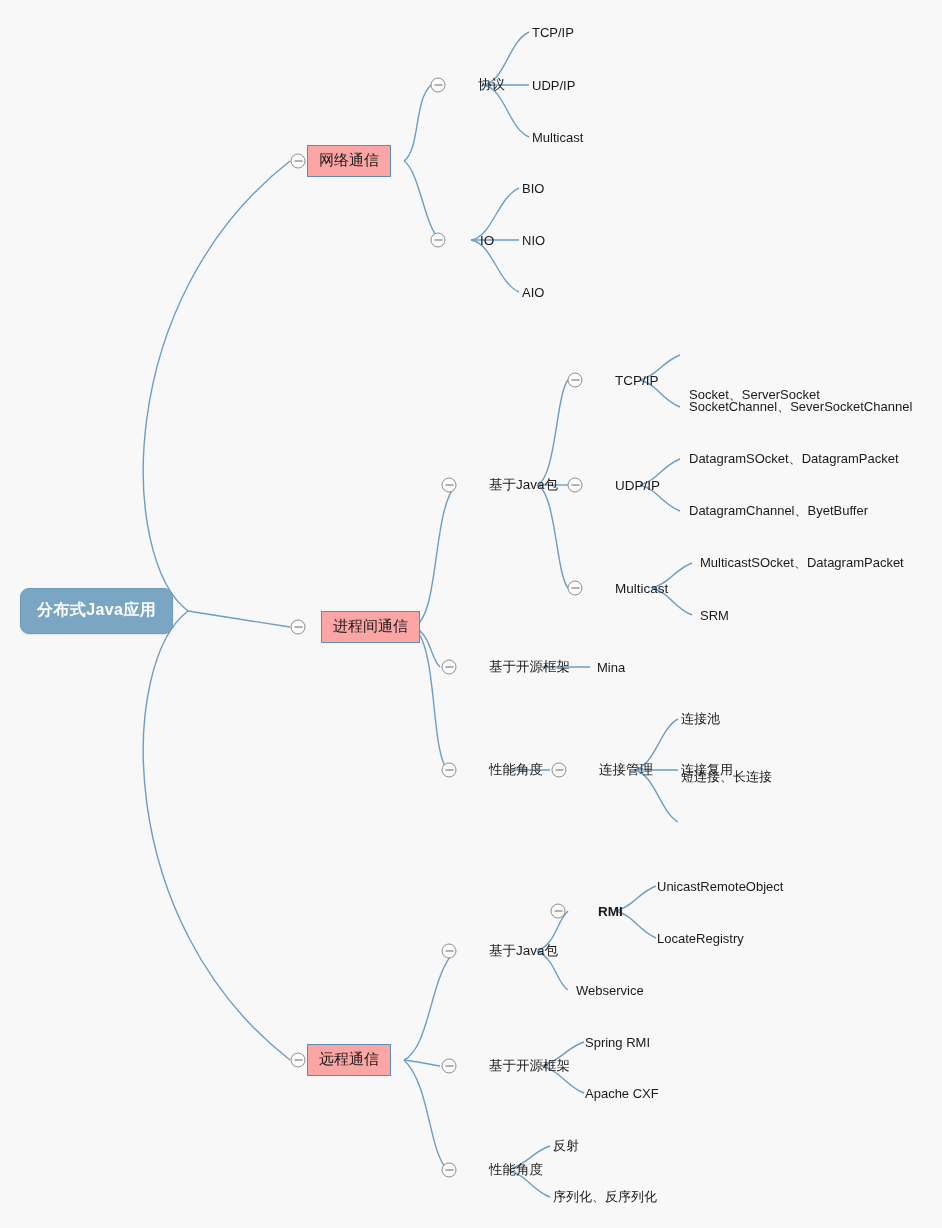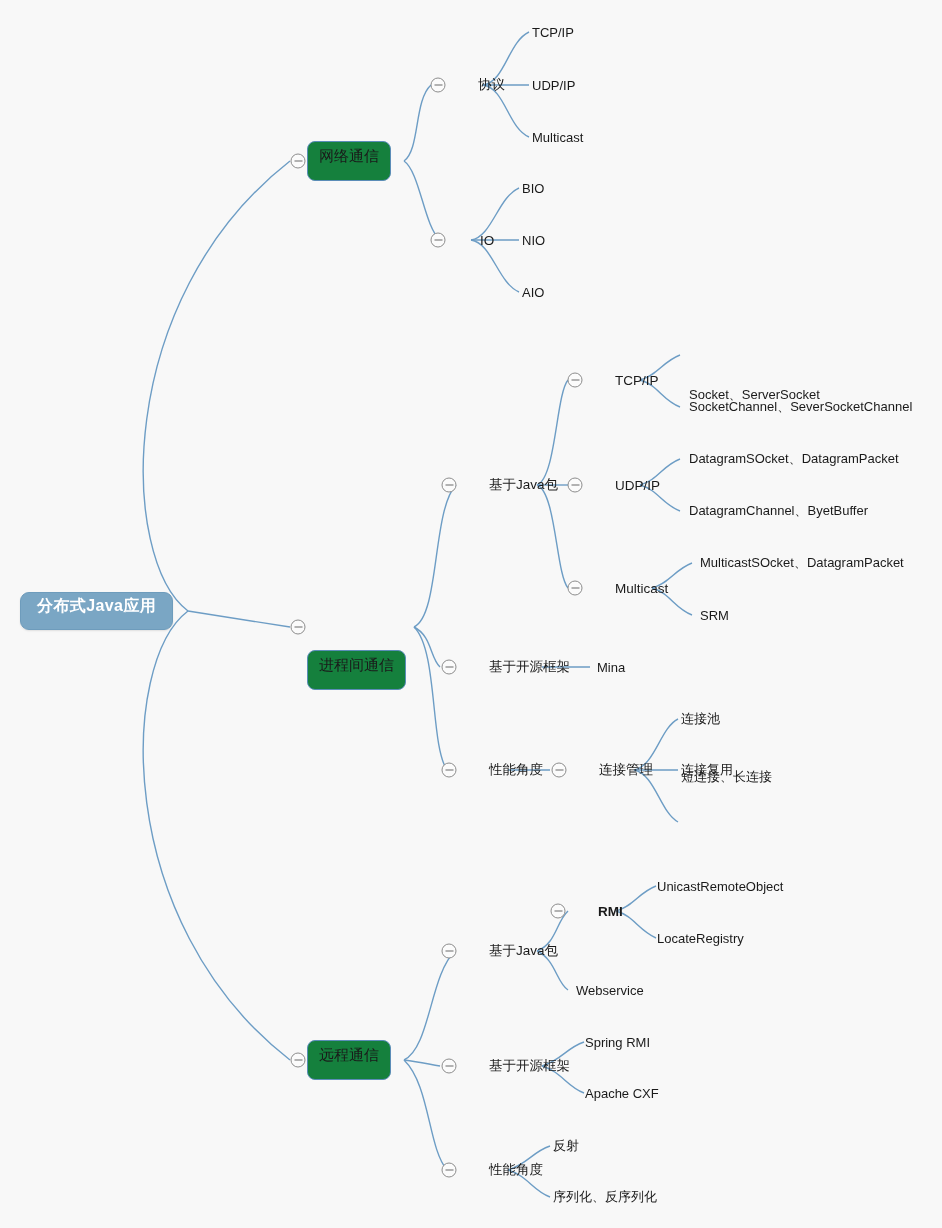--- a/index.html
+++ b/index.html
@@ -42,31 +42,31 @@
     white-space: nowrap;
     transform: translateY(-50%);
   }
   .root-node {
     background: #7aa6c4;
     border: 1px solid #6e9cbc;
     border-radius: 9px;
     color: #ffffff;
     font-size: 16px;
     font-weight: bold;
-    padding: 3px 16px 12px 16px;
+    padding: 11px 16px 12px 16px;
     letter-spacing: 0.4px;
     box-shadow: 0 1px 2px rgba(0,0,0,0.10);
   }
   .branch-node {
-    background: #15803d;
+    background: #fca5a5;
     border: 1px solid #5b8db8;
-    border-radius: 8px;
+    border-radius: 0;
     color: #1a1a1a;
     font-size: 15px;
-    padding: 5px 11px 14px 11px;
+    padding: 5px 11px 6px 11px;
   }
   .topic-node {
     color: #1a1a1a;
     font-size: 13.5px;
     padding: 1px 0;
     margin-left: 28px;
   }
   .leaf-node {
     color: #1a1a1a;
     font-size: 13px;
@@ -191,21 +191,21 @@
     <span>BIO</span>
   </div>
   <div class="node leaf-node" style="left:522px; top:240px;">
     <span>NIO</span>
   </div>
   <div class="node leaf-node" style="left:522px; top:292px;">
     <span>AIO</span>
   </div>
 
   <div class="toggle" style="left:298px; top:627px;"></div>
-  <div class="node branch-node" style="left:307px; top:627px;margin-top:43px;">
+  <div class="node branch-node" style="left:321px; top:627px;">
     <span>进程间通信</span>
   </div>
 
   <div class="toggle" style="left:449px; top:485px;"></div>
   <div class="node topic-node" style="left:461px; top:485px;">
     <span>基于Java包</span>
   </div>
 
   <div class="toggle" style="left:575px; top:380px;"></div>
   <div class="node topic-node" style="left:587px; top:380px;">

